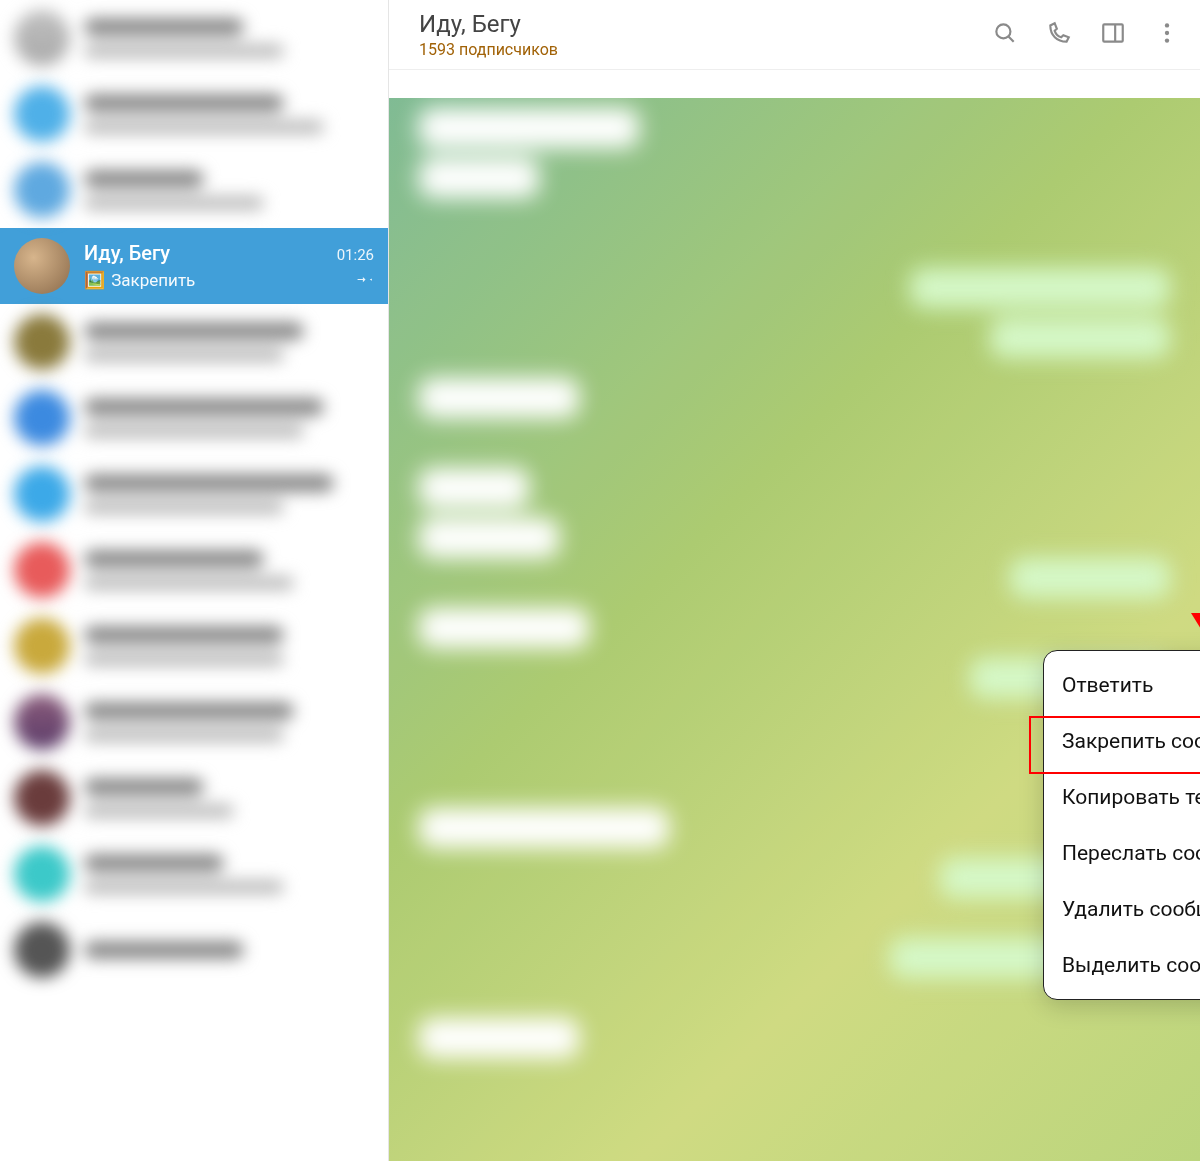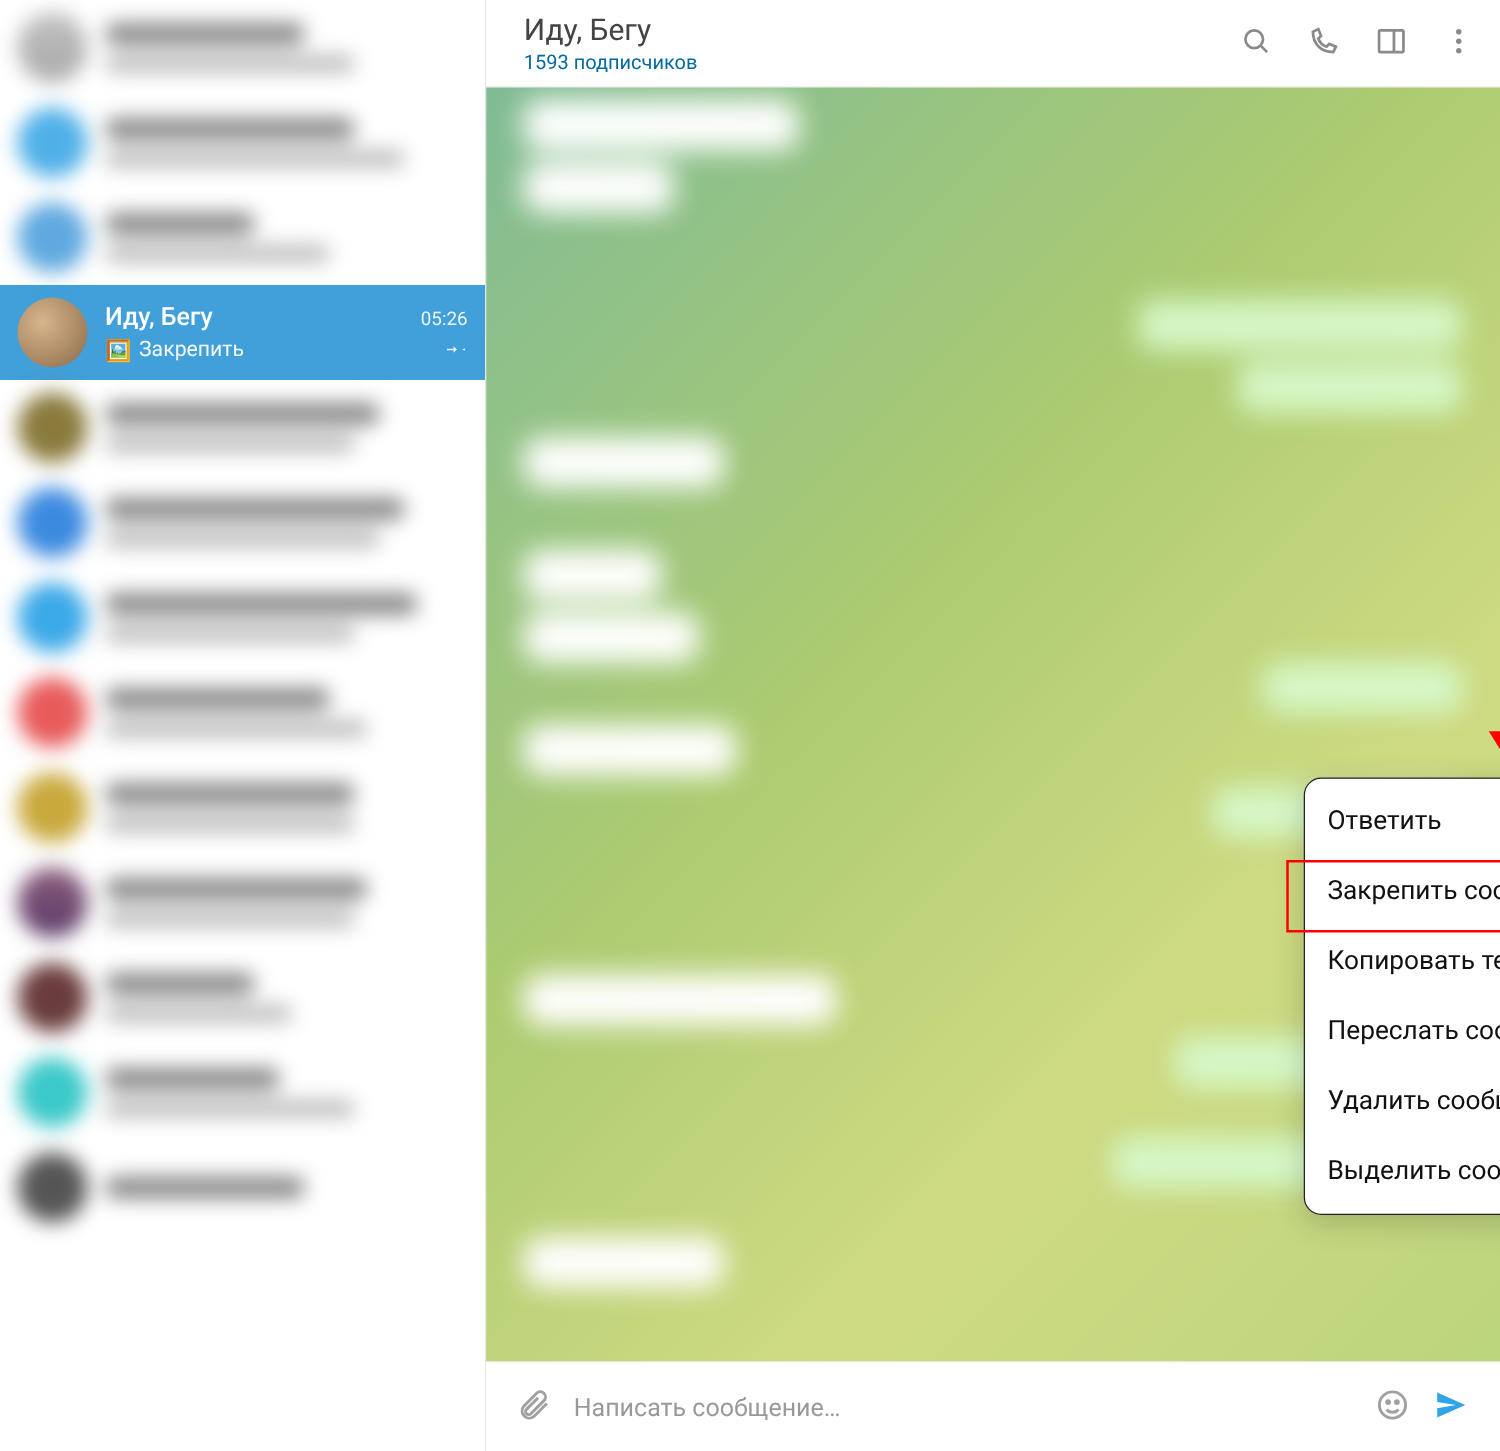--- a/index.html
+++ b/index.html
@@ -19,25 +19,25 @@
   .pin-icon { opacity: .9; }
   .blur-row { filter: blur(8px); }
   .blur-row .avatar { background: linear-gradient(#bfbfbf,#aaa); }
   .blur-row .name-bar { background: #888; height: 18px; width: 160px; border-radius: 9px; }
   .blur-row .prev-bar { background: #bbb; height: 14px; width: 200px; border-radius: 7px; margin-top: 8px; }
 
   .main { flex: 1; display: flex; flex-direction: column; background: #fff; }
   .header { height: 70px; display: flex; align-items: center; padding: 0 20px 0 30px; border-bottom: 1px solid #eee; }
   .header-info { flex: 1; }
   .header-title { font-size: 24px; color: #444; }
-  .header-sub { font-size: 16px; color: #0369a1; margin-top: 2px; }
+  .header-sub { font-size: 16px; color: #a16207; margin-top: 2px; }
   .header-icons { display: flex; gap: 28px; color: #8a8a8a; }
   .hicon { cursor: pointer; }
 
-  .chat-area { flex: 1; position: relative; background: linear-gradient(135deg, #7ab88f 0%, #a8c96a 40%, #cdd97c 70%, #b8d377 100%); overflow: hidden; }
+  .chat-area { flex: 1; position: relative; background: linear-gradient(135deg, #7ab88f 0%, #a8c96a 40%, #cdd97c 70%, #b8d377 100%); overflow: hidden; margin-top: 28px; }
   .chat-area::after { content:""; position:absolute; inset:0; background: rgba(255,255,255,.05); }
   .fake-msgs { position:absolute; inset:0; filter: blur(11px); }
   .bubble { position:absolute; background:#fff; border-radius:14px; height:40px; }
   .bubble.r { background:#d3f8c5; }
 
   .context-menu { position: absolute; left: 654px; top: 552px; width: 300px; background: #fff; border: 1.5px solid #222; border-radius: 14px; padding: 6px 0; box-shadow: 0 6px 24px rgba(0,0,0,.18); z-index: 5; }
   .cm-item { padding: 16px 18px; font-size: 21px; cursor: pointer; color: #111; }
   .cm-highlight { position:absolute; left: 640px; top: 618px; width: 330px; height: 58px; border: 2px solid #ff0000; z-index: 6; pointer-events:none; }
 
   .arrow { position:absolute; left: 792px; top: 330px; z-index: 7; pointer-events:none; }
@@ -73,21 +73,21 @@
           <div class="name-bar" style="width:120px"></div>
           <div class="prev-bar" style="width:180px"></div>
         </div>
     </div>
 
     <div class="chat-item active">
       <div class="avatar" style="background:radial-gradient(circle at 35% 35%, #d7b58c, #8a6a4a)"></div>
       <div class="chat-body">
         <div class="chat-top">
           <span class="chat-name">Иду, Бегу</span>
-          <span class="chat-time">05:26</span>
+          <span class="chat-time">01:26</span>
         </div>
         <div class="chat-bottom">
           <span class="chat-preview">
             <span>🖼️</span>
             <span>Закрепить</span>
           </span>
           <span class="pin-icon">
             <svg width="18" height="18" viewBox="0 0 24 24" fill="#fff">
                 <path d="M16 3l5 5-3 1-4 4v5l-2-2-5 5-1-1 5-5-2-2h5l4-4 1-3-3-3z" transform="rotate(45 12 12)"></path>
               </svg>
@@ -227,34 +227,13 @@
       <defs>
         <marker id="ah" markerWidth="12" markerHeight="12" refX="6" refY="6" orient="auto">
           <path d="M0,0 L12,6 L0,12 Z" fill="#ff0000"></path>
         </marker>
       </defs>
       <line x1="35" y1="5" x2="35" y2="195" stroke="#ff0000" stroke-width="18"></line>
       <path d="M10,185 L35,225 L60,185 Z" fill="#ff0000"></path>
     </svg>
   </div>
 
-  <div class="compose">
-    <span class="comp-icon">
-      <svg width="28" height="28" viewBox="0 0 24 24" fill="none" stroke="currentColor" stroke-width="2">
-          <path d="M21 11l-9 9a5 5 0 01-7-7l9-9a3.5 3.5 0 015 5l-9 9a2 2 0 01-3-3l8-8"></path>
-        </svg>
-    </span>
-    <input placeholder="Написать сообщение…" style="">
-    <span class="comp-icon">
-      <svg width="28" height="28" viewBox="0 0 24 24" fill="none" stroke="currentColor" stroke-width="2">
-          <circle cx="12" cy="12" r="9"></circle>
-          <circle cx="9" cy="10" r="1" fill="currentColor"></circle>
-          <circle cx="15" cy="10" r="1" fill="currentColor"></circle>
-          <path d="M8 15c1 1.5 2.5 2 4 2s3-.5 4-2"></path>
-        </svg>
-    </span>
-    <span class="send-icon">
-      <svg width="30" height="30" viewBox="0 0 24 24" fill="currentColor">
-          <path d="M3 20l18-8L3 4v6l12 2-12 2v6z"></path>
-        </svg>
-    </span>
-  </div>
 </div>
 
 </body></html>

